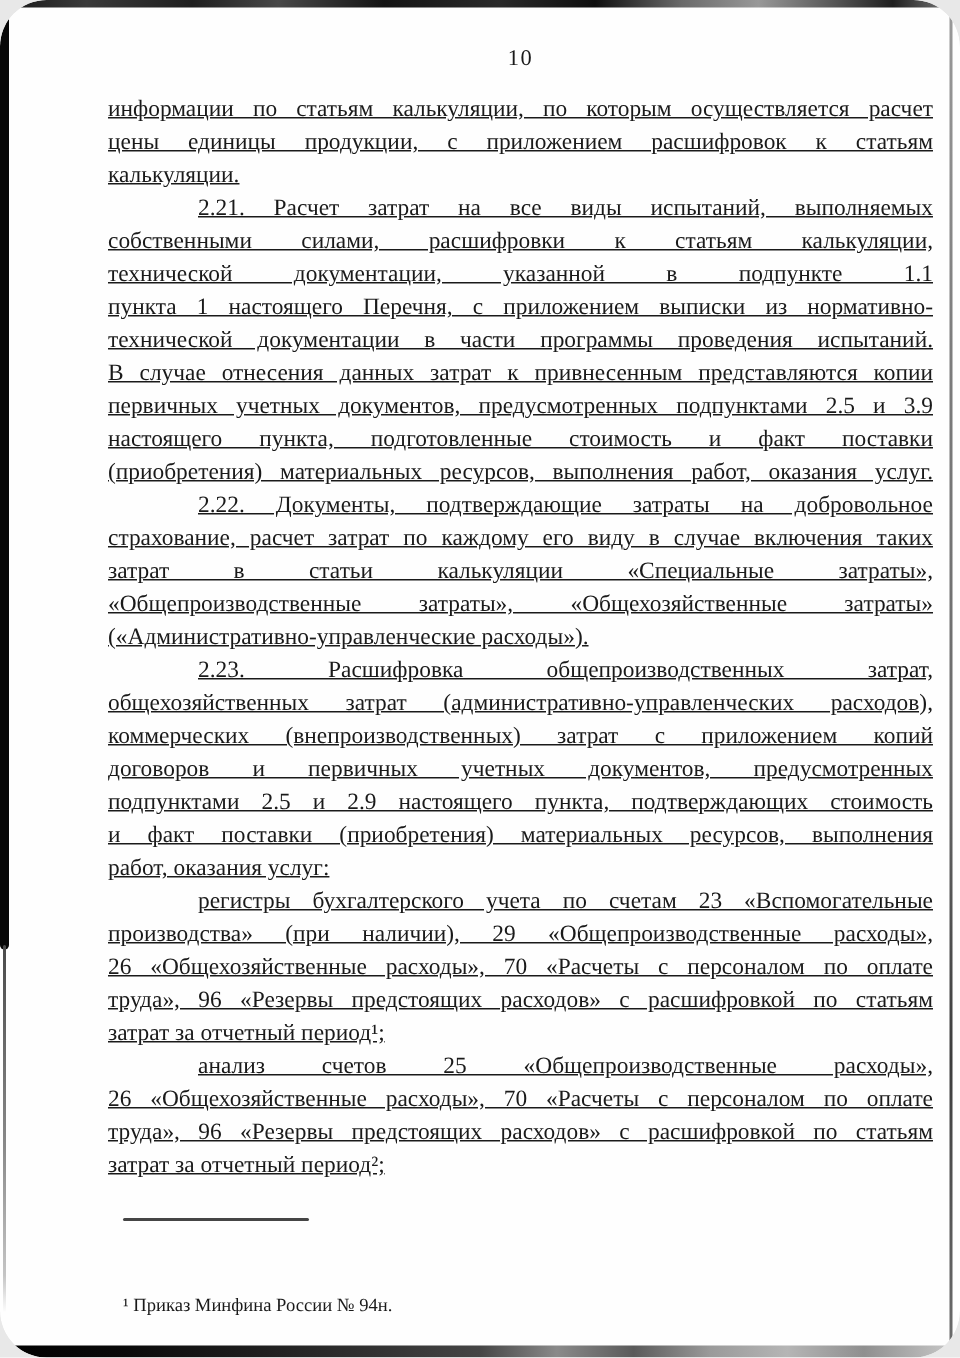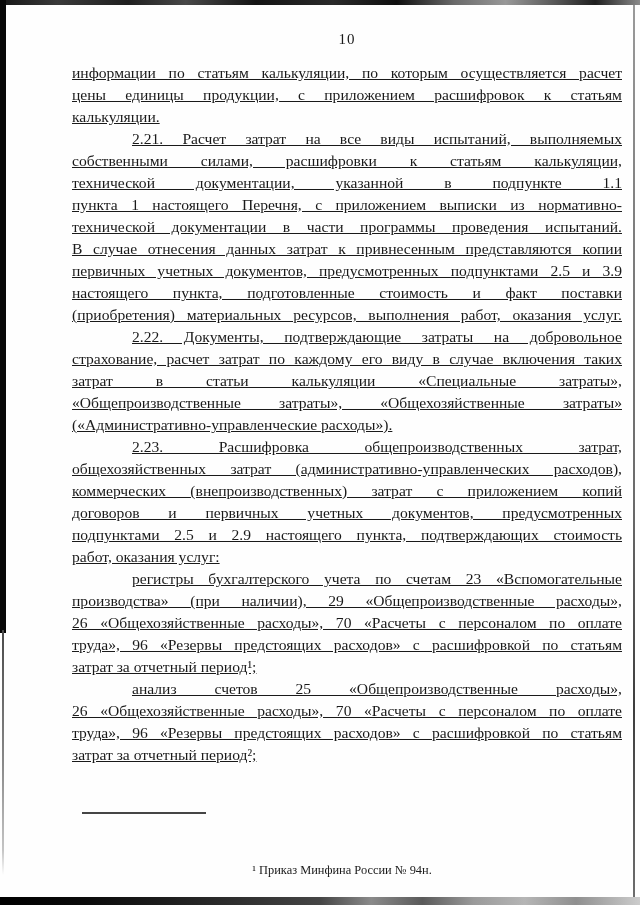--- a/index.html
+++ b/index.html
@@ -1,15 +1,15 @@
 <!DOCTYPE html>
 <html style="--paper: #fefefe; --ink: #1a1a1a;"><head>
 <meta charset="utf-8">
 <style>
-  * { margin:0; padding:0; box-sizing:border-box; }
+  * { margin:0; padding:0; box-sizing:border-box;border-radius:31px; }
   html,body { background:#e8e8e8; }
   .page {
     position:relative;
     width:640px; height:905px;
     background:var(--paper,#fefefe);
     font-family:"Liberation Serif","DejaVu Serif",serif;
     color:var(--ink,#1a1a1a);
     overflow:hidden;
     margin:0 auto;
   }
@@ -44,21 +44,21 @@
     font-size:15.6px; line-height:22px;
     text-align:justify;
   }
   .line { height:22px; white-space:normal; overflow:visible;text-decoration:underline; }
   .line.j { text-align:justify; text-align-last:justify; }
   .line.l { text-align:right; text-align-last:left; }
   .line.ind { text-indent:60px; }
   
   .footnotes { position:absolute; left:82px; top:812px; width:520px; }
   .footnote-rule { width:124px; height:2px; background:#454545; margin-bottom:4px; }
-  .footnote-item { font-size:12.4px; line-height:18.5px; text-align:center;margin-top:47px; }
+  .footnote-item { font-size:12.4px; line-height:18.5px; text-align:left;margin-top:47px; }
 </style>
 </head>
 <body>
 
 <div class="page">
 
   <div class="edge-top"></div>
   <div class="edge-left"></div>
   <div class="edge-left-tail"></div>
   <div class="edge-right"></div>
@@ -82,20 +82,21 @@
       <div class="line j ind">2.22. Документы, подтверждающие затраты на добровольное</div>
       <div class="line j">страхование, расчет затрат по каждому его виду в случае включения таких</div>
       <div class="line j">затрат в статьи калькуляции «Специальные затраты»,</div>
       <div class="line j">«Общепроизводственные затраты», «Общехозяйственные затраты»</div>
       <div class="line l">(«Административно-управленческие расходы»).</div>
       <div class="line j ind">2.23. Расшифровка общепроизводственных затрат,</div>
       <div class="line j">общехозяйственных затрат (административно-управленческих расходов),</div>
       <div class="line j">коммерческих (внепроизводственных) затрат с приложением копий</div>
       <div class="line j">договоров и первичных учетных документов, предусмотренных</div>
       <div class="line j">подпунктами 2.5 и 2.9 настоящего пункта, подтверждающих стоимость</div>
+      <div class="line j">и факт поставки (приобретения) материальных ресурсов, выполнения</div>
       <div class="line l">работ, оказания услуг:</div>
       <div class="line j ind">регистры бухгалтерского учета по счетам 23 «Вспомогательные</div>
       <div class="line j">производства» (при наличии), 29 «Общепроизводственные расходы»,</div>
       <div class="line j">26 «Общехозяйственные расходы», 70 «Расчеты с персоналом по оплате</div>
       <div class="line j">труда», 96 «Резервы предстоящих расходов» с расшифровкой по статьям</div>
       <div class="line l">затрат за отчетный период¹;</div>
       <div class="line j ind">анализ счетов 25 «Общепроизводственные расходы»,</div>
       <div class="line j">26 «Общехозяйственные расходы», 70 «Расчеты с персоналом по оплате</div>
       <div class="line j">труда», 96 «Резервы предстоящих расходов» с расшифровкой по статьям</div>
       <div class="line l">затрат за отчетный период²;</div>

